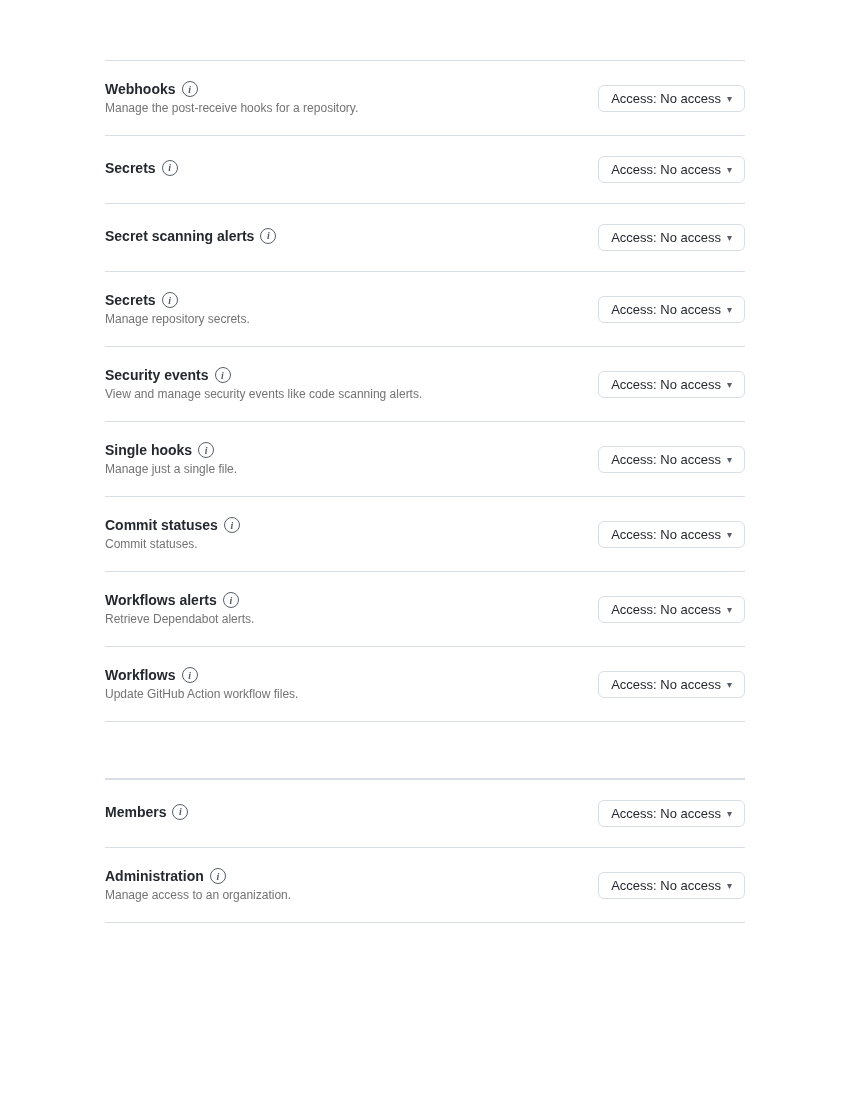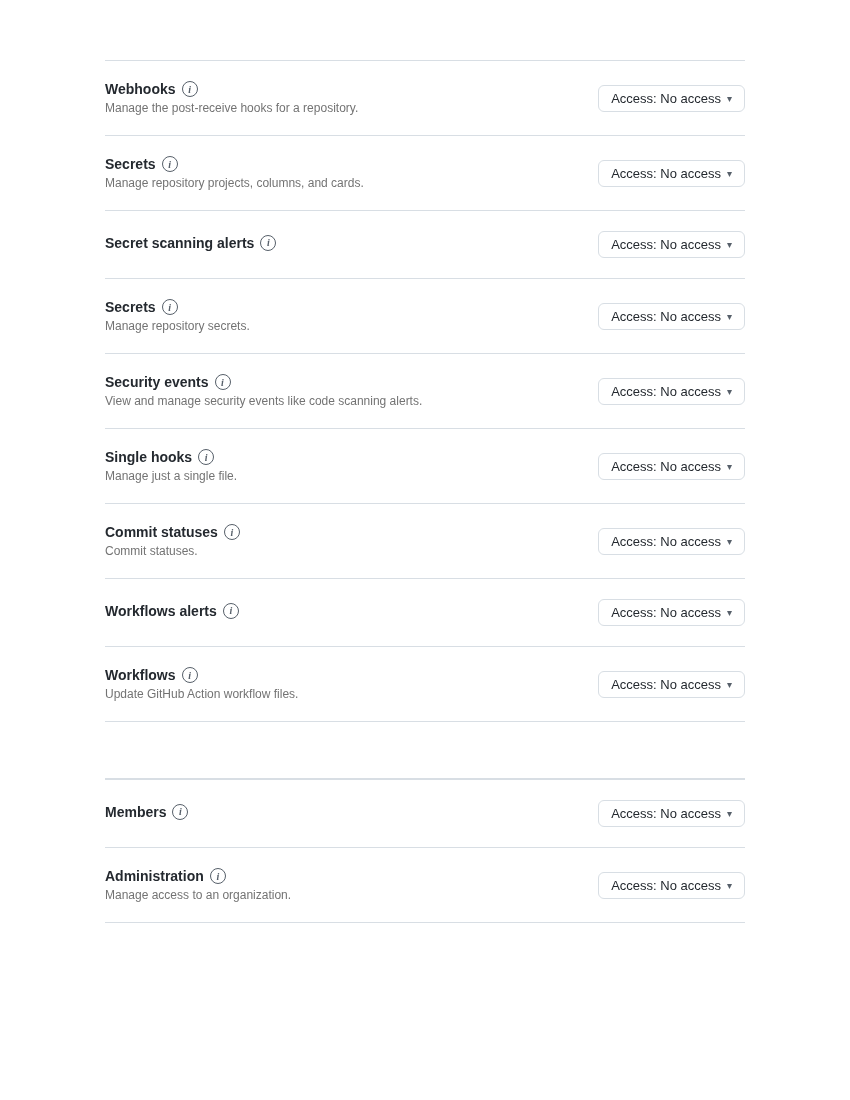--- a/index.html
+++ b/index.html
@@ -138,21 +138,20 @@
               <span class="chevron">▾</span>
             </button>
           </div>
         </div>
         <div class="permission-row">
           <div class="permission-info">
             <div class="permission-title">
               <span>Secrets</span>
               <span class="info-icon">i</span>
             </div>
-            <div class="permission-description">Manage repository projects, columns, and cards.</div>
           </div>
           <div class="access-dropdown">
             <button class="access-btn">
               <span>Access: No access</span>
               <span class="chevron">▾</span>
             </button>
           </div>
         </div>
         <div class="permission-row">
           <div class="permission-info">
@@ -227,20 +226,21 @@
               <span class="chevron">▾</span>
             </button>
           </div>
         </div>
         <div class="permission-row">
           <div class="permission-info">
             <div class="permission-title">
               <span>Workflows alerts</span>
               <span class="info-icon">i</span>
             </div>
+            <div class="permission-description">Retrieve Dependabot alerts.</div>
           </div>
           <div class="access-dropdown">
             <button class="access-btn">
               <span>Access: No access</span>
               <span class="chevron">▾</span>
             </button>
           </div>
         </div>
         <div class="permission-row">
           <div class="permission-info">

